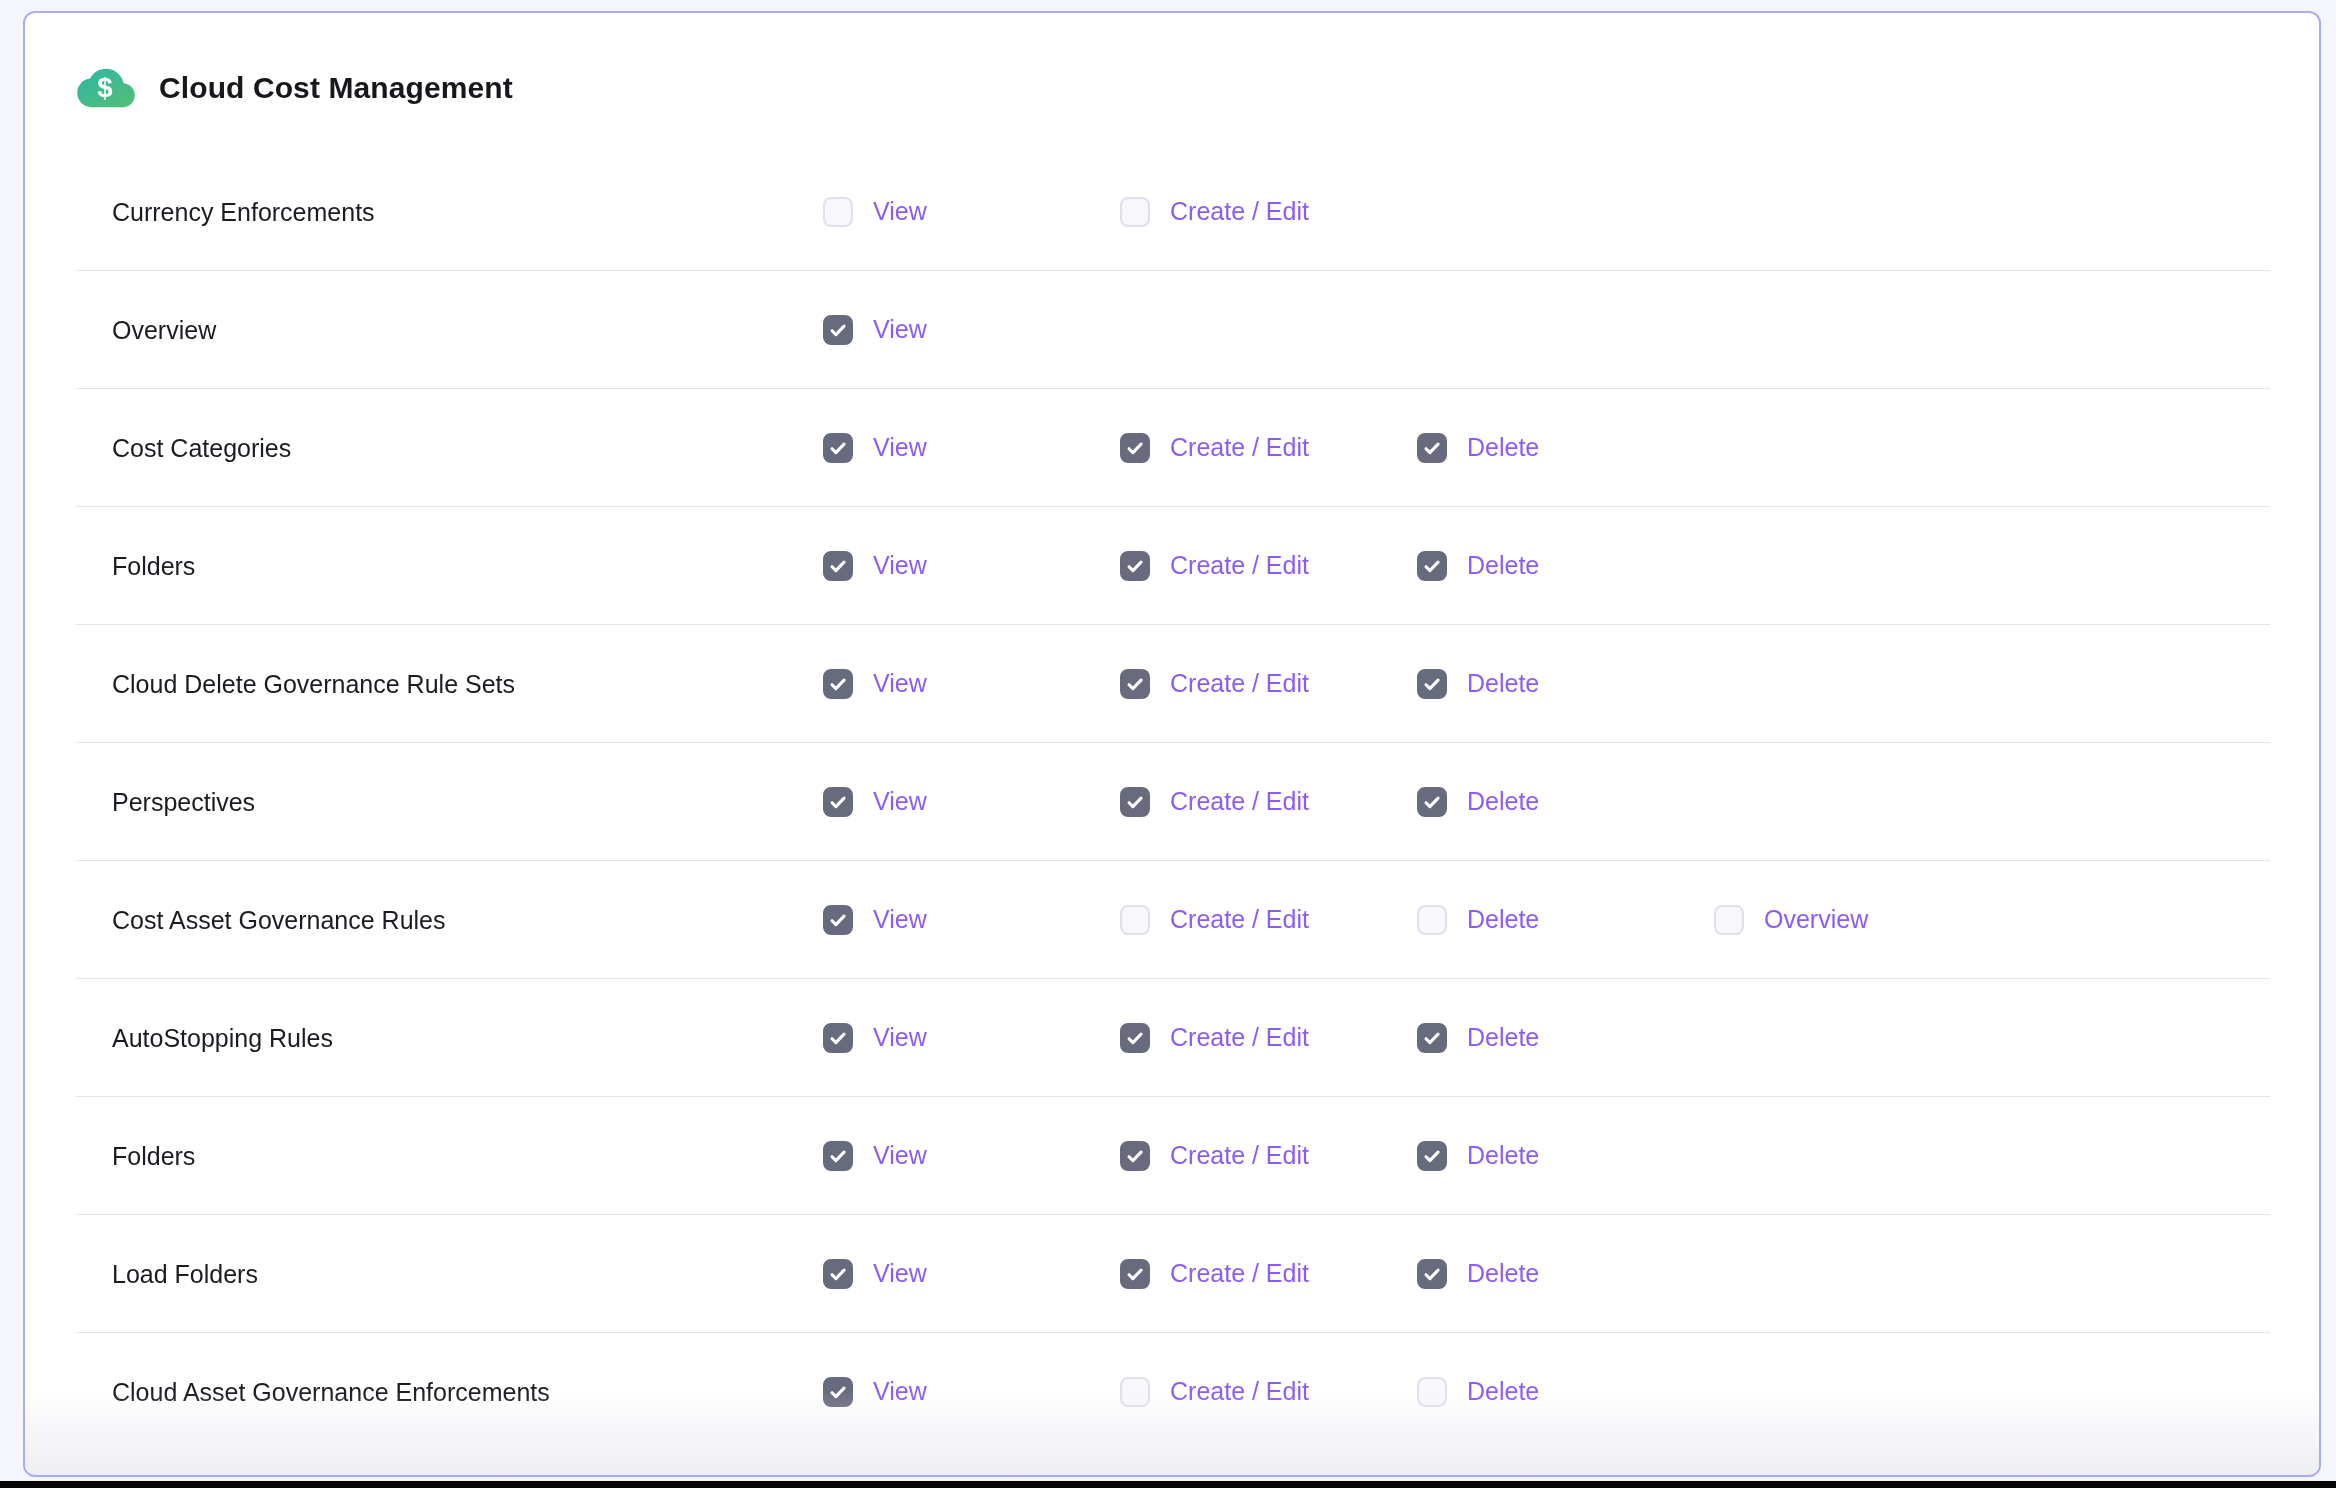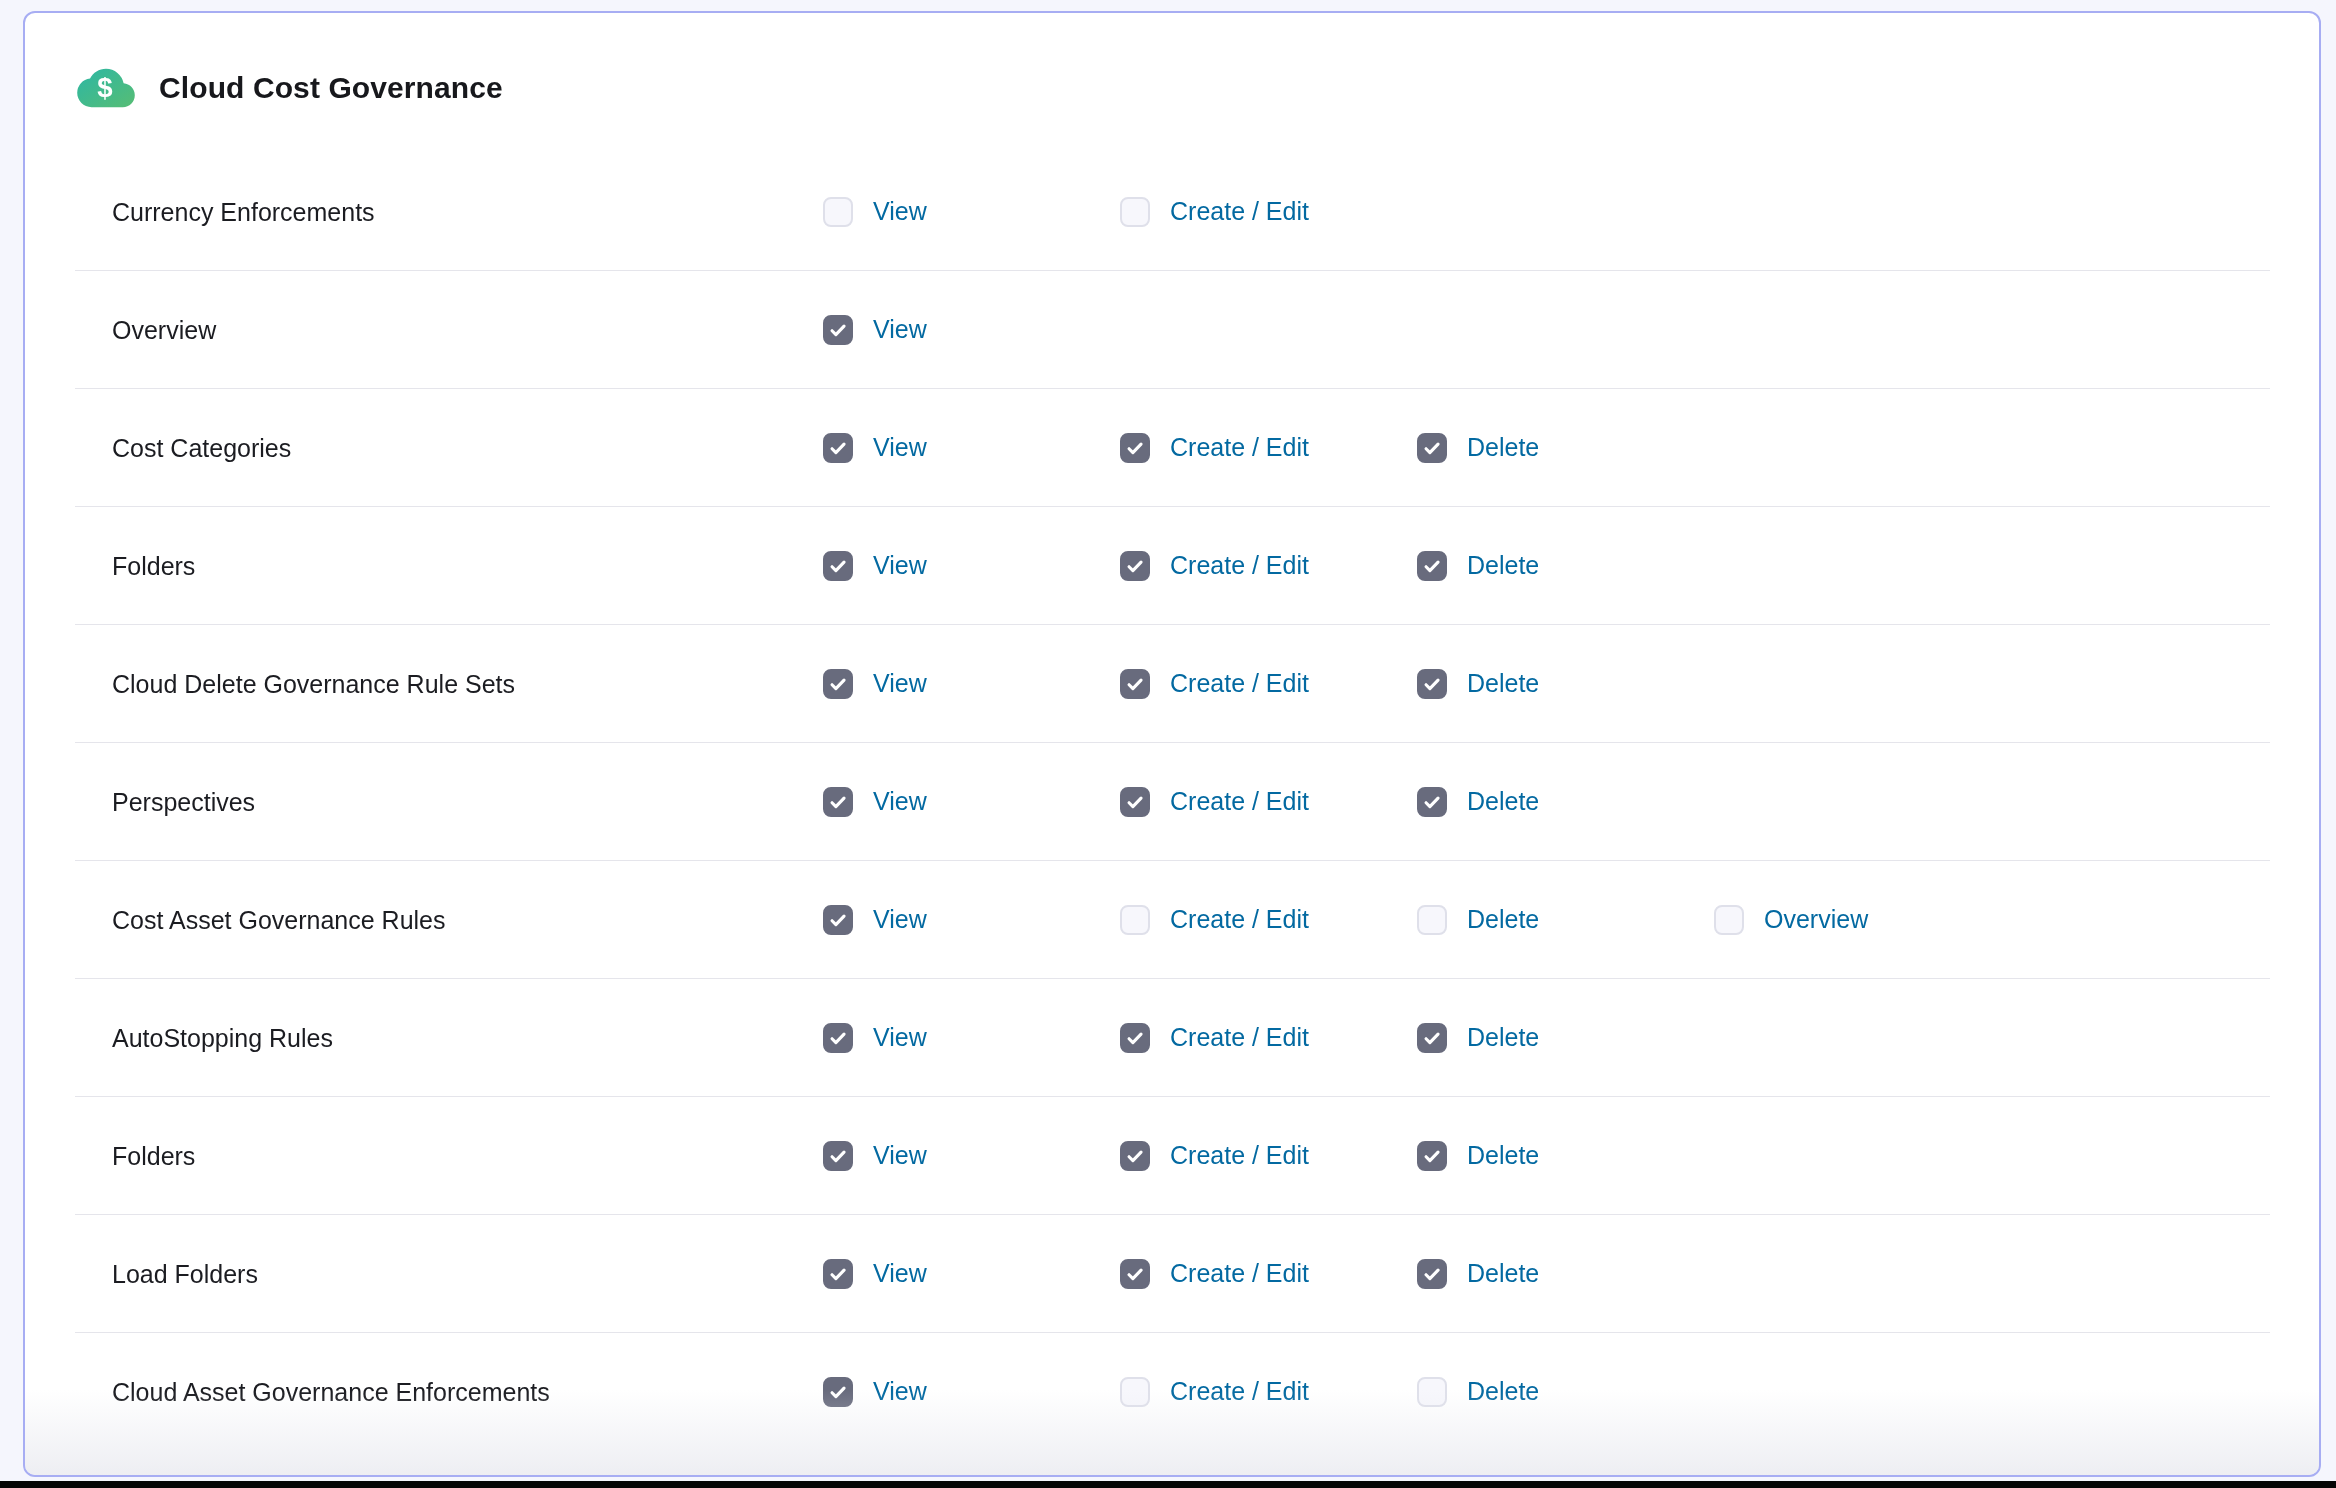--- a/index.html
+++ b/index.html
@@ -89,21 +89,21 @@
     cursor: pointer;
     flex: 0 0 auto;
   }
   .checkbox.checked {
     background: var(--cb-checked, #686b7d);
     border-color: var(--cb-checked, #686b7d);
   }
   .checkbox svg { display: block; }
   .perm-label {
     font-size: 25px;
-    color: #0369a1;
+    color: #8b5cf6;
     white-space: nowrap;
   }
   .bottom-fade {
     position: absolute;
     left: 0;
     right: 0;
     bottom: 0;
     height: 85px;
     pointer-events: none;
     background: linear-gradient(to bottom, rgba(235,236,242,0), rgba(228,229,236,0.65));
@@ -127,21 +127,21 @@
       <svg class="cloud-icon-svg" width="58" height="48" viewBox="0 0 24 20" aria-hidden="true">
         <defs>
           <linearGradient id="cloudGrad" x1="0" y1="0" x2="1" y2="1">
             <stop class="cloud-grad-start" offset="0"></stop>
             <stop class="cloud-grad-end" offset="1"></stop>
           </linearGradient>
         </defs>
         <path fill="url(#cloudGrad)" d="M19.35 8.04A7.49 7.49 0 0 0 12 2C9.11 2 6.6 3.64 5.35 6.04A5.994 5.994 0 0 0 0 12c0 3.31 2.69 6 6 6h13c2.76 0 5-2.24 5-5 0-2.64-2.05-4.78-4.65-4.96z"></path>
         <text x="11.6" y="13.9" text-anchor="middle" font-size="11.5" font-weight="700" font-family="Liberation Sans, sans-serif" fill="#ffffff">$</text>
       </svg>
-      <div class="title">Cloud Cost Governance</div>
+      <div class="title">Cloud Cost Management</div>
     </div>
 
     <div class="rows">
         <div class="row">
           <div class="row-label">Currency Enforcements</div>
           <div class="perm" style="left: 748px;">
             <div class="checkbox" role="checkbox" aria-checked="false"></div>
             <span class="perm-label">View</span>
           </div>
           <div class="perm" style="left: 1045px;">

